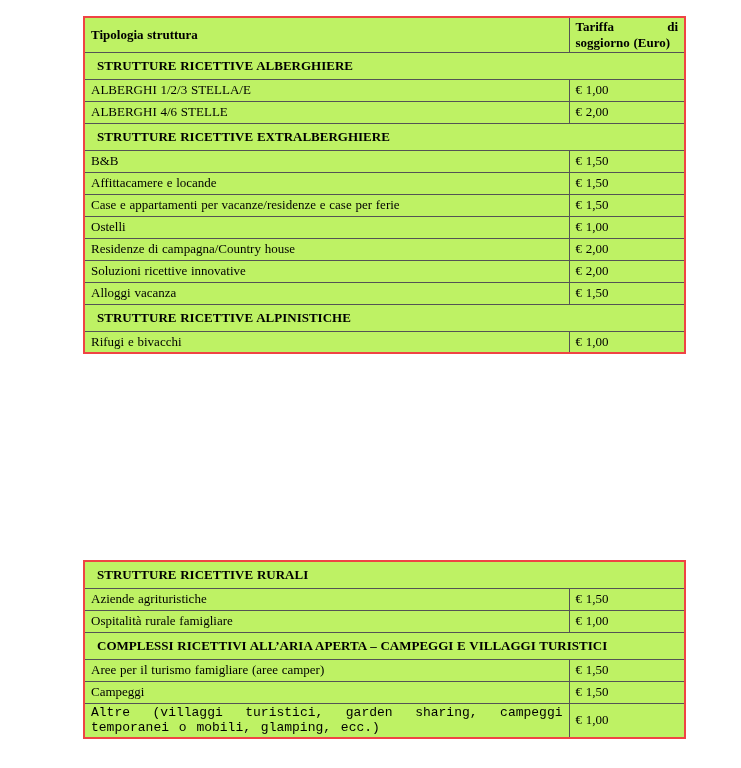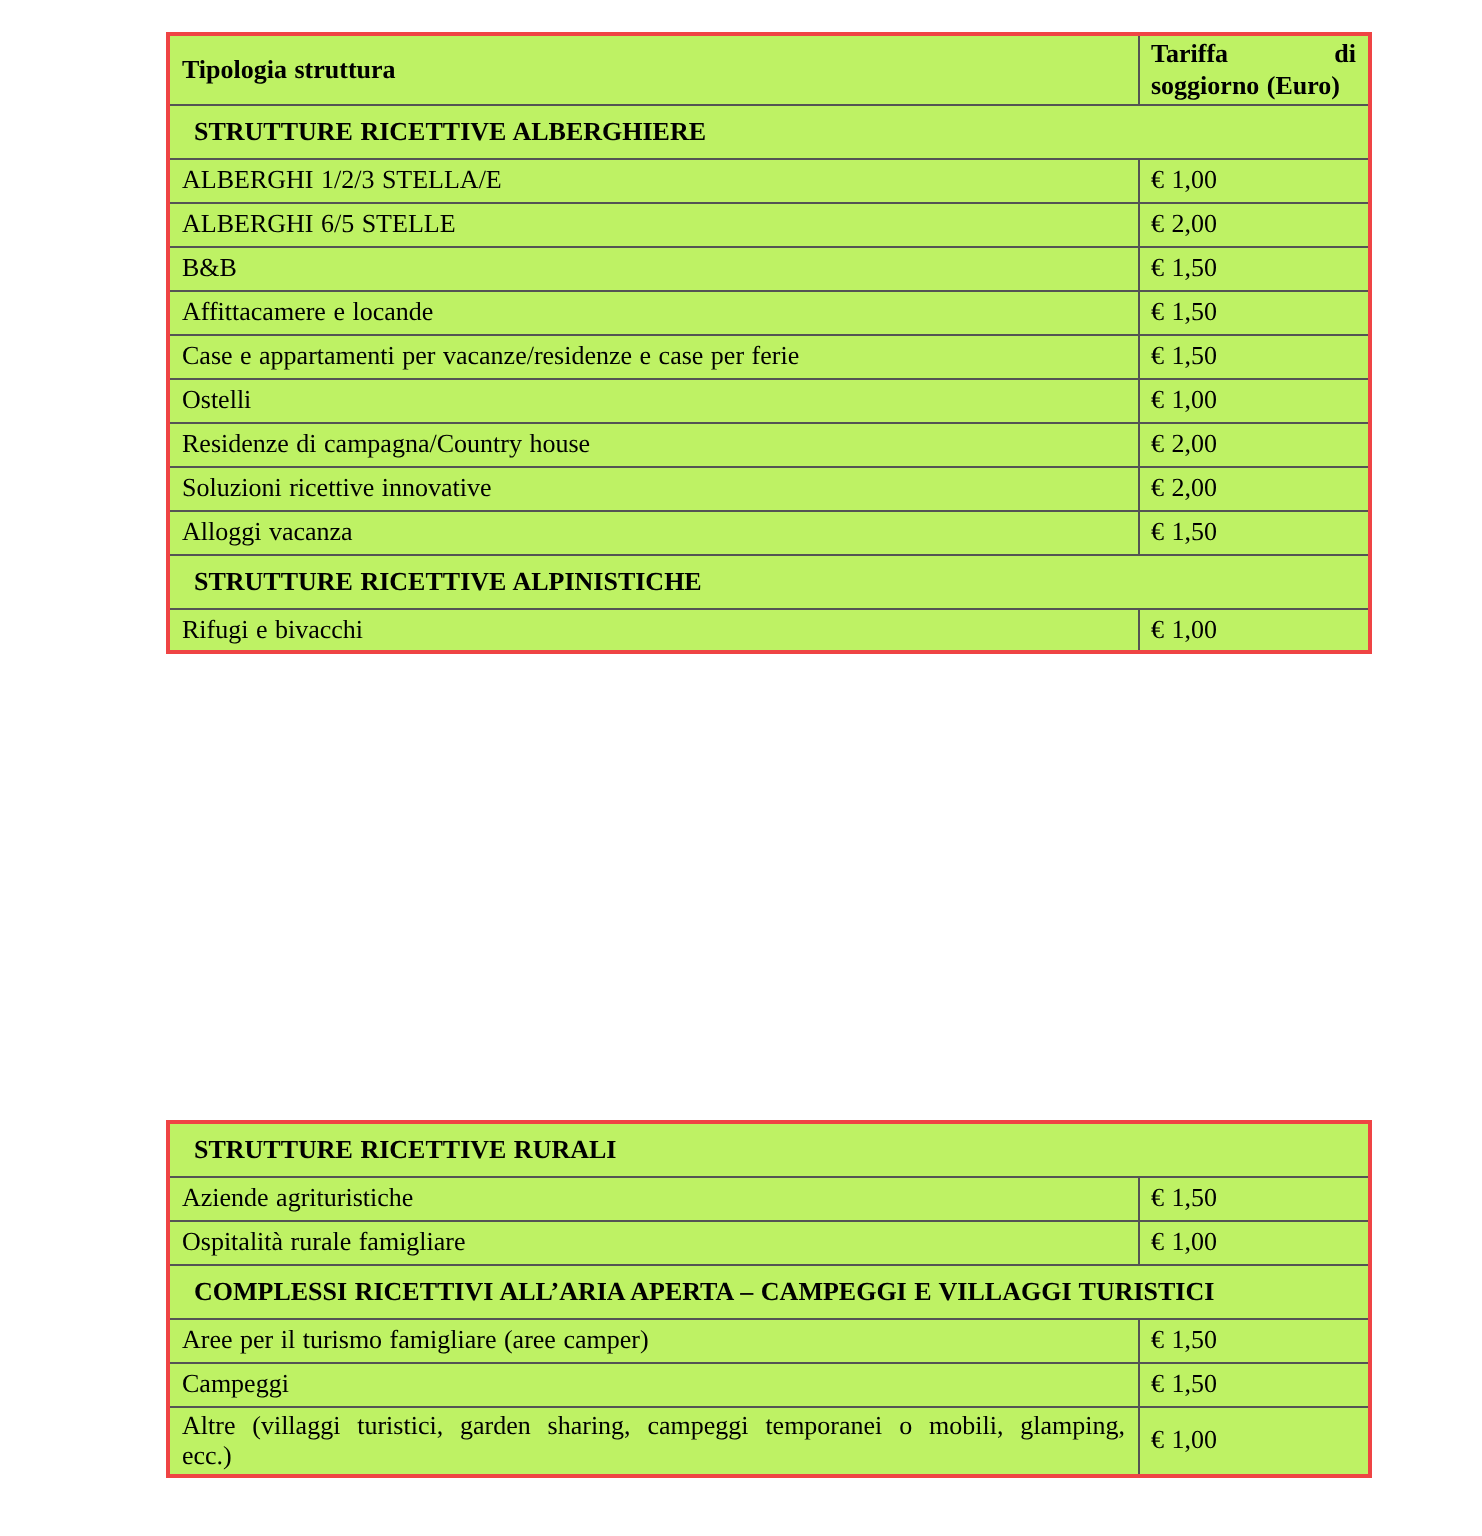--- a/index.html
+++ b/index.html
@@ -40,20 +40,21 @@
   tr.item-row    { height: 22px; }
   th { font-weight: bold; }
   .tariff-header .justify-line {
     display: flex;
     justify-content: space-between;
   }
   td.section-cell { font-weight: bold; padding-left: 12px; }
   td.label-cell.justify {
     text-align: justify;
     word-spacing: 2px;
+    font-family: Liberation Mono, monospace;
   }
 </style>
 </head>
 <body>
 
 <table class="doc-table" id="table-1">
   <colgroup>
     <col class="col-label">
     <col class="col-tariff">
   </colgroup>
@@ -71,22 +72,25 @@
   </thead>
   <tbody>
       <tr class="section-row">
         <td colspan="2" class="section-cell">STRUTTURE RICETTIVE ALBERGHIERE</td>
       </tr>
       <tr class="item-row">
         <td class="label-cell">ALBERGHI 1/2/3 STELLA/E</td>
         <td class="tariff-cell">€ 1,00</td>
       </tr>
       <tr class="item-row">
-        <td class="label-cell">ALBERGHI 6/5 STELLE</td>
+        <td class="label-cell">ALBERGHI 4/6 STELLE</td>
         <td class="tariff-cell">€ 2,00</td>
+      </tr>
+      <tr class="section-row">
+        <td colspan="2" class="section-cell">STRUTTURE RICETTIVE EXTRALBERGHIERE</td>
       </tr>
       <tr class="item-row">
         <td class="label-cell">B&amp;B</td>
         <td class="tariff-cell">€ 1,50</td>
       </tr>
       <tr class="item-row">
         <td class="label-cell">Affittacamere e locande</td>
         <td class="tariff-cell">€ 1,50</td>
       </tr>
       <tr class="item-row">

